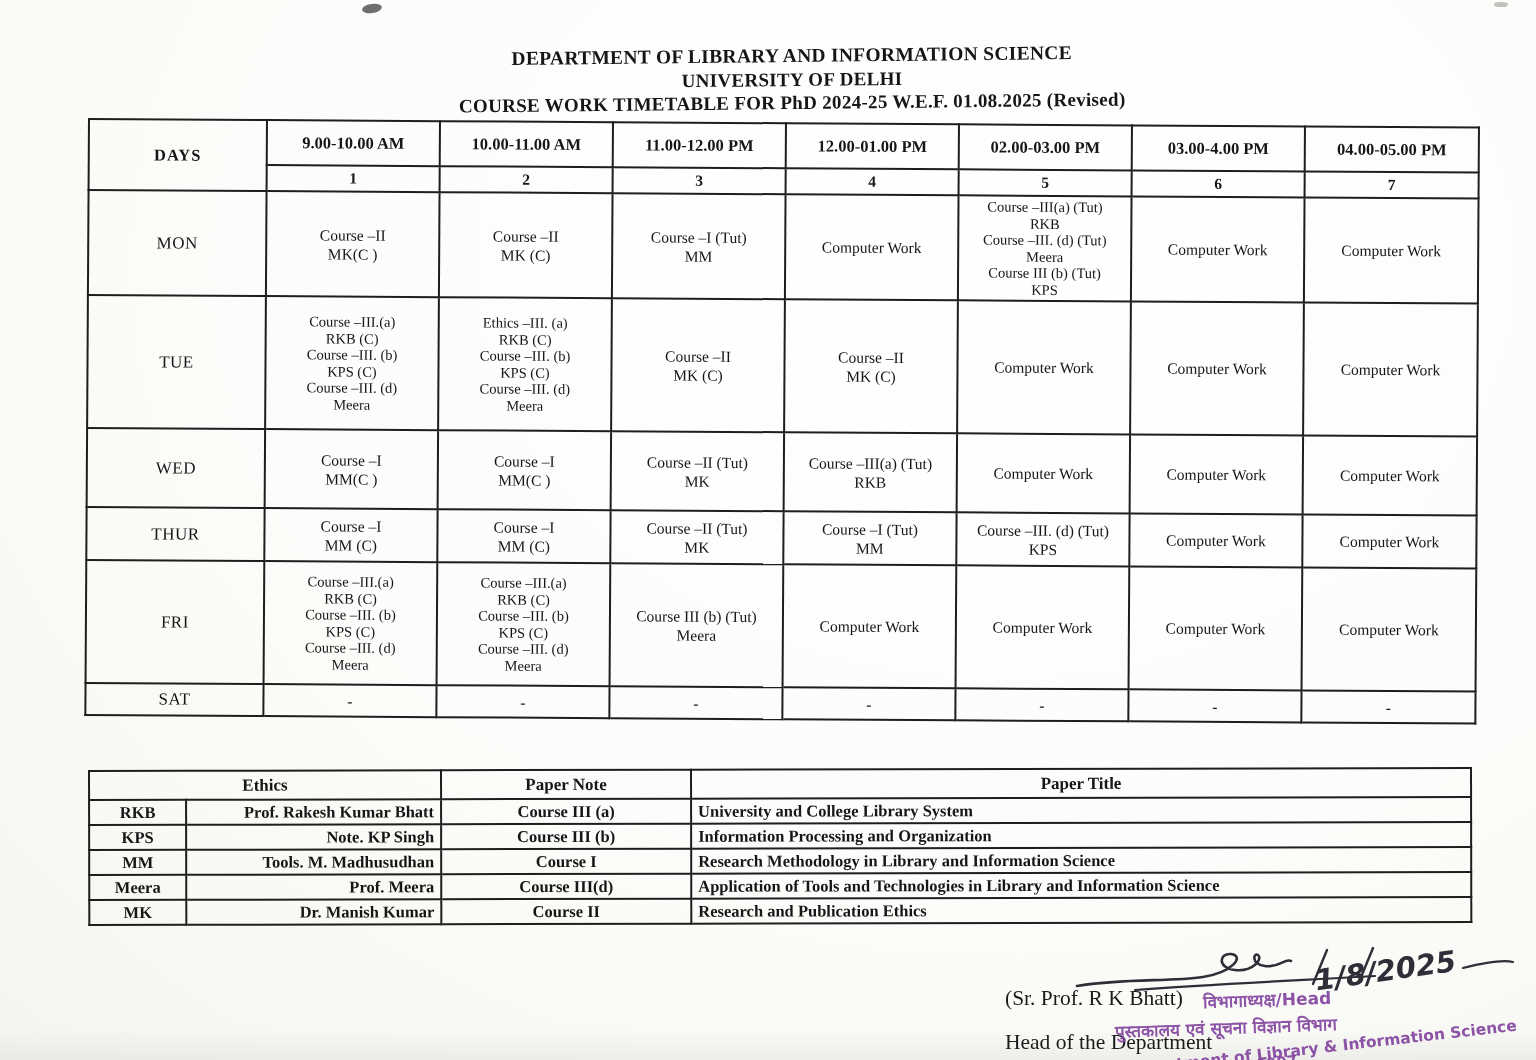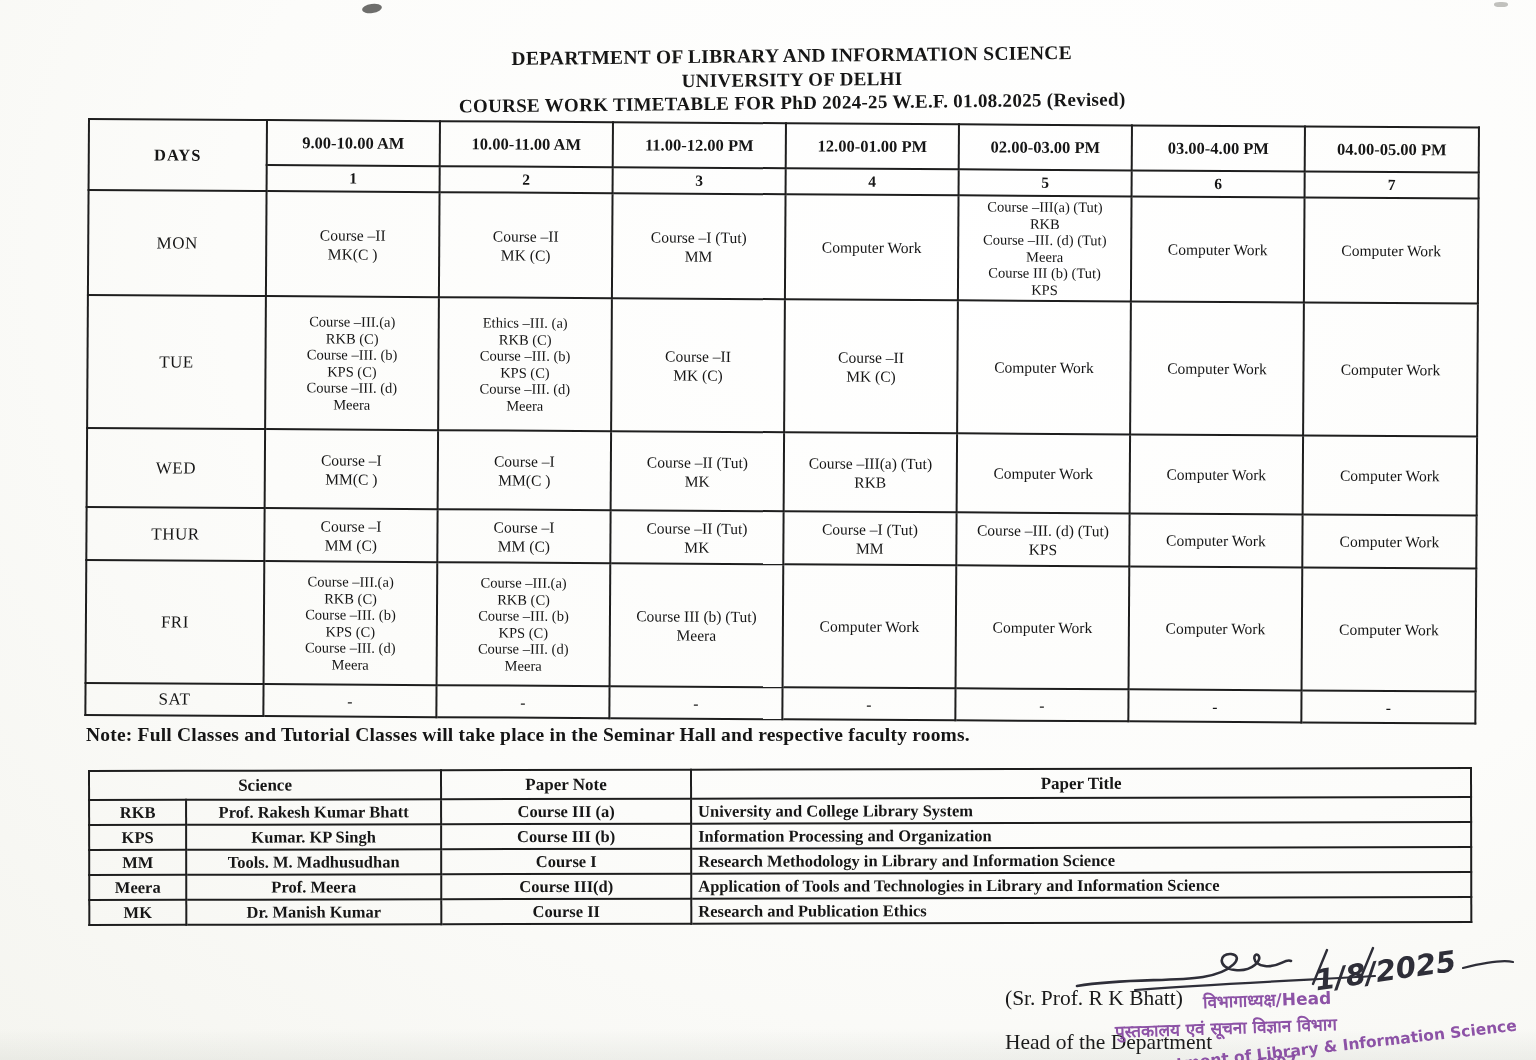--- a/index.html
+++ b/index.html
@@ -76,21 +76,21 @@
     table-layout:fixed;
   }
   .teachers th,.teachers td{
     border:2px solid #1e1e1e;font-weight:bold;
     padding:1px 6px;font-size:16.5px;vertical-align:middle;
   }
   .teachers thead tr{height:29px;}
   .teachers tbody tr{height:25px;}
   .teachers th{text-align:center;font-size:17px;}
   .td-abbr{text-align:center;}
-  .td-name{text-align:center;padding-left:10px;}
+  .td-name{text-align:right;padding-left:10px;}
   .td-code{text-align:center;}
   .td-title{text-align:left;padding-left:12px;}
 
   
   .sig-block{position:absolute;left:995px;top:946px;width:541px;height:114px;}
   .sig-svg{position:absolute;left:80px;top:0;}
   .sig-date{
     font-family:"DejaVu Sans",sans-serif;font-style:italic;font-weight:bold;
     font-size:29px;fill:#2e2e38;
   }
@@ -333,46 +333,45 @@
           <td class="slot-cell">
             <div class="cell-line">-</div>
           </td>
           <td class="slot-cell">
             <div class="cell-line">-</div>
           </td>
         </tr>
       </tbody>
   </table>
 
-  <div class="note">Note: Full Classes and Tutorial Classes will take place in the Seminar Hall and respective faculty rooms.</div>
 
   <table class="teachers">
     <colgroup>
       <col style="width:97px">
         <col style="width:255px">
         <col style="width:250px">
         <col style="width:780px">
     </colgroup>
     <thead>
       <tr>
-        <th colspan="2">Science</th>
+        <th colspan="2">Ethics</th>
         <th>Paper Note</th>
         <th>Paper Title</th>
       </tr>
     </thead>
     <tbody>
         <tr>
           <td class="td-abbr">RKB</td>
           <td class="td-name">Prof. Rakesh Kumar Bhatt</td>
           <td class="td-code">Course III (a)</td>
           <td class="td-title">University and College Library System</td>
         </tr>
         <tr>
           <td class="td-abbr">KPS</td>
-          <td class="td-name">Kumar. KP Singh</td>
+          <td class="td-name">Note. KP Singh</td>
           <td class="td-code">Course III (b)</td>
           <td class="td-title">Information Processing and Organization</td>
         </tr>
         <tr>
           <td class="td-abbr">MM</td>
           <td class="td-name">Tools. M. Madhusudhan</td>
           <td class="td-code">Course I</td>
           <td class="td-title">Research Methodology in Library and Information Science</td>
         </tr>
         <tr>

